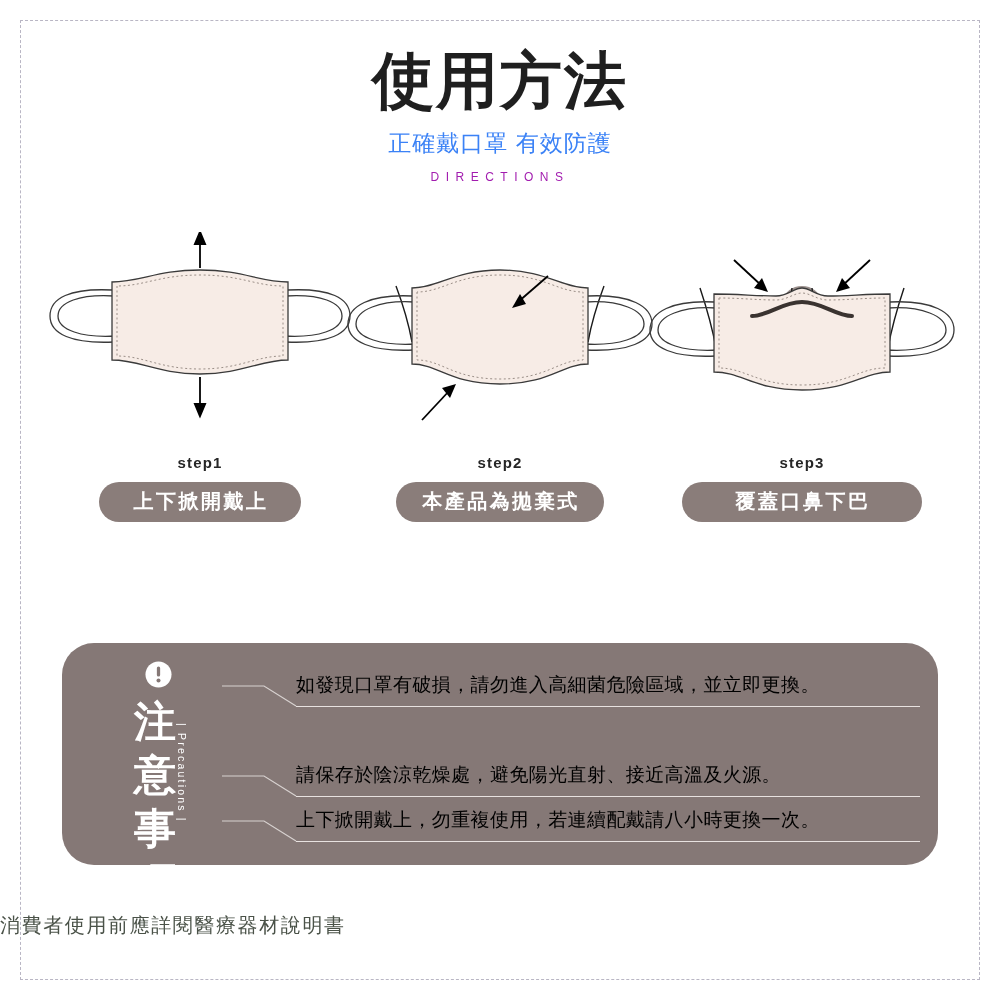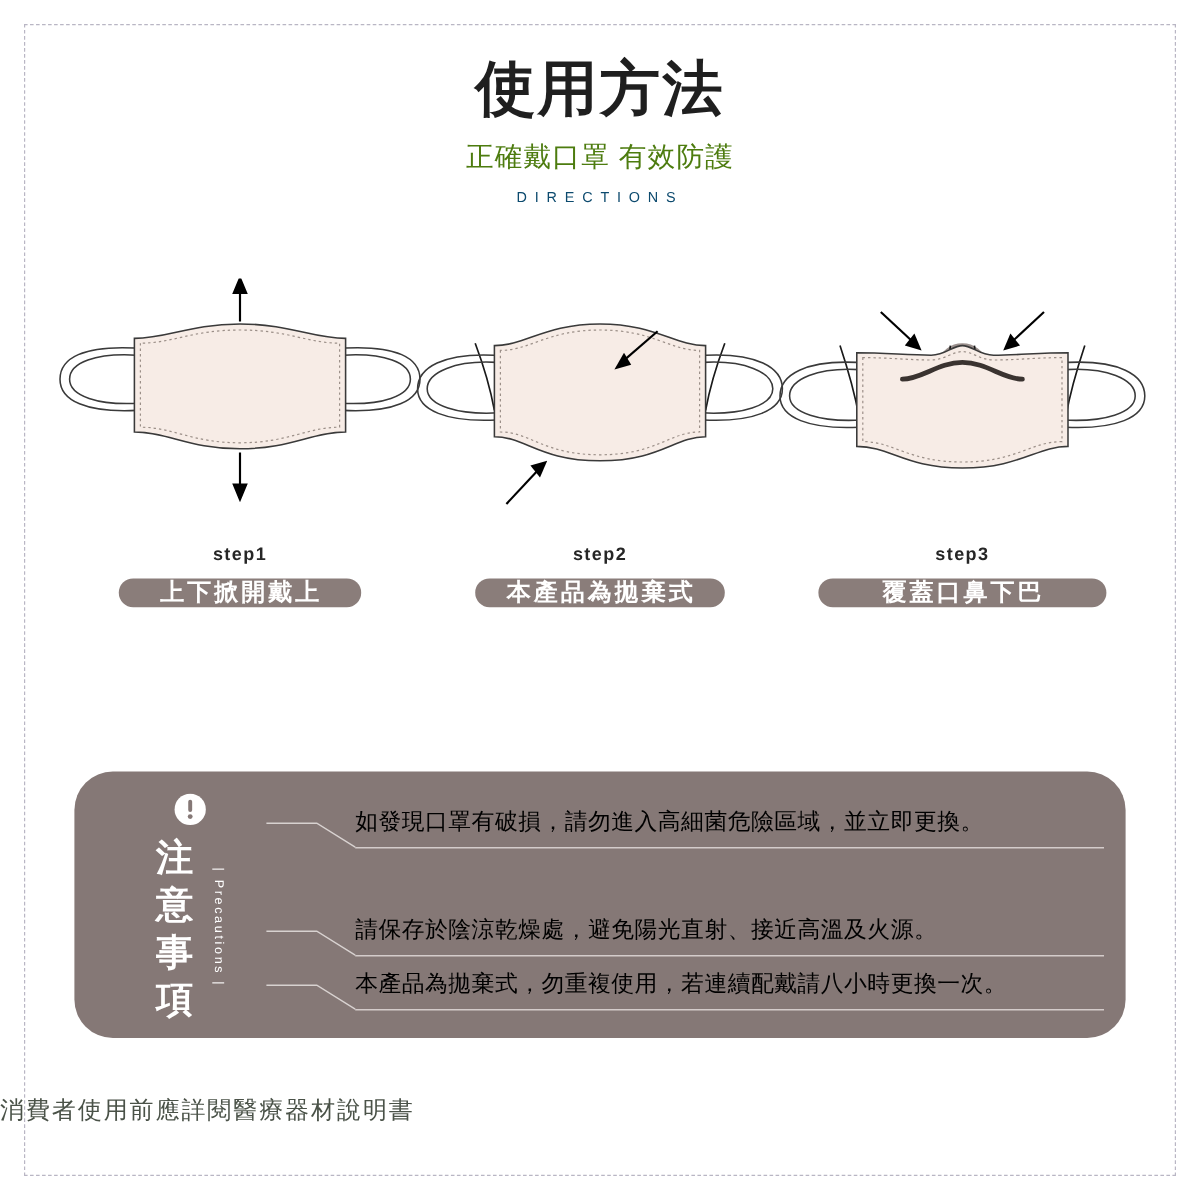--- a/index.html
+++ b/index.html
@@ -34,39 +34,39 @@
   }
   
   .header {
     position: absolute;
     left: 0;
     top: 46px;
     width: 1000px;
     text-align: center;
   }
   .title {
-    font-size: 50px;
+    font-size: 62px;
     font-weight: 700;
     letter-spacing: 2px;
     color: #1f1f1f;
     line-height: 1.12;
   }
   .subtitle {
     margin-top: 13px;
     font-size: 23px;
     font-weight: 400;
     letter-spacing: 1px;
-    color: #4d7c0f;
+    color: #3b82f6;
   }
   .eyebrow {
     margin-top: 11px;
     font-size: 12px;
     font-weight: 400;
     letter-spacing: 6.5px;
-    color: #0c4a6e;
+    color: #a21caf;
   }
   
   .steps {
     position: absolute;
     left: 0;
     top: 232px;
     width: 1000px;
     height: 300px;
   }
   .step {
@@ -92,21 +92,21 @@
     width: 320px;
     text-align: center;
     font-size: 15px;
     font-weight: 700;
     letter-spacing: 1.2px;
     color: #262626;
   }
   .step-pill {
     position: absolute;
     top: 250px;
-    height: 24px;
+    height: 40px;
     border-radius: 21px;
     background: #8a7d7a;
     color: #ffffff;
     font-size: 20px;
     font-weight: 700;
     letter-spacing: 2.5px;
     display: flex;
     align-items: center;
     justify-content: center;
     box-sizing: border-box;
@@ -137,26 +137,26 @@
     left: 31px;
     top: 8px;
     width: 27px;
     height: 27px;
   }
   .label-cn {
     position: absolute;
     left: 16px;
     top: 42px;
     width: 46px;
-    font-size: 31px;
+    font-size: 42px;
     font-weight: 700;
     color: #ffffff;
     line-height: 1.27;
     letter-spacing: 0px;
-    text-align: left;
+    text-align: right;
   }
   .label-en {
     position: absolute;
     left: 58px;
     top: 44px;
     height: 152px;
     width: 20px;
     font-size: 10.5px;
     letter-spacing: 2.2px;
     color: #ffffff;
@@ -360,21 +360,21 @@
           <path d="M2 14 L44 14 L76 34" fill="none" stroke="#d8d2d0" stroke-width="1.2"></path>
         </svg>
         <div class="note-text">請保存於陰涼乾燥處，避免陽光直射、接近高溫及火源。</div>
         <div class="note-rule"></div>
       </div>
 
       <div class="note-row" style="top:135px;">
         <svg class="note-lead" viewBox="0 0 82 36">
           <path d="M2 14 L44 14 L76 34" fill="none" stroke="#d8d2d0" stroke-width="1.2"></path>
         </svg>
-        <div class="note-text">本產品為拋棄式，勿重複使用，若連續配戴請八小時更換一次。</div>
+        <div class="note-text">上下掀開戴上，勿重複使用，若連續配戴請八小時更換一次。</div>
         <div class="note-rule"></div>
       </div>
 
     </div>
   </div>
 
   <div class="footer">消費者使用前應詳閱醫療器材說明書</div>
 
 </div>
 

